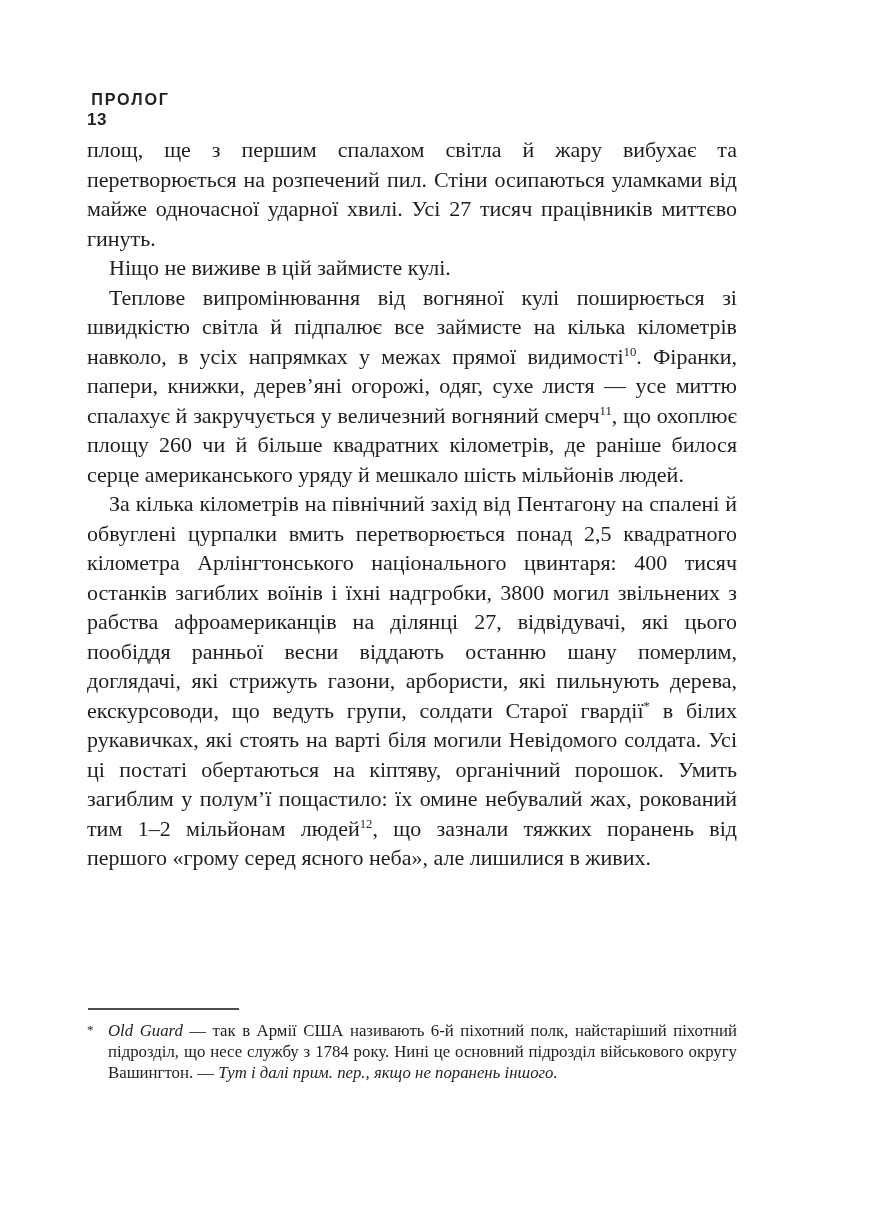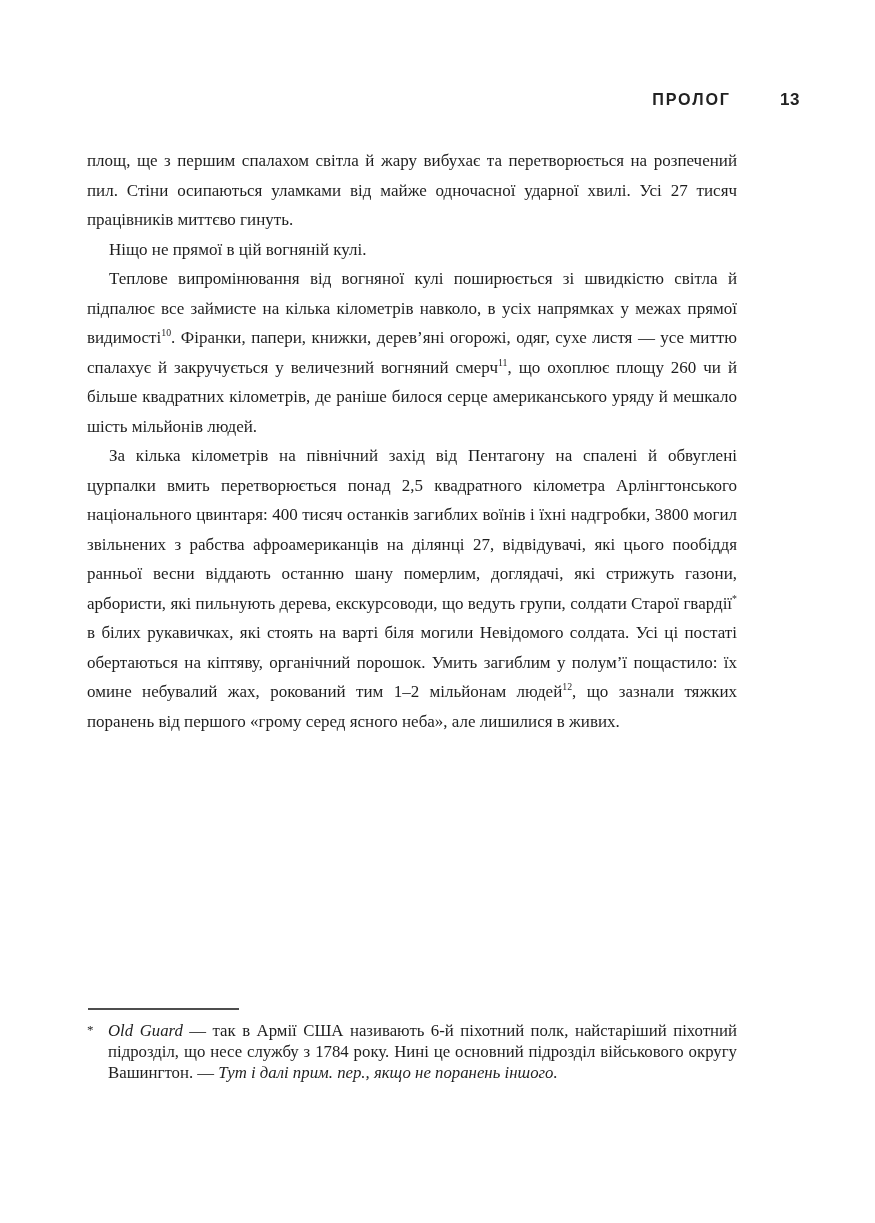--- a/index.html
+++ b/index.html
@@ -20,35 +20,36 @@
     left: 87px;
     right: 75px;
     top: 90px;
     display: flex;
     justify-content: flex-end;
     align-items: baseline;
     font-family: "Liberation Sans", sans-serif;
     font-weight: 700;
     font-size: 17px;
     color: #222222;
+    flex-direction: column;
   }
   .running-title {
     letter-spacing: 2px;
     margin-right: 49px;
     transform: scaleX(0.95);
     transform-origin: right;
   }
   .page-number { letter-spacing: 0.5px; }
   
   .body-text {
     position: absolute;
     left: 87px;
-    top: 146px;
+    top: 135px;
     width: 650px;
-    font-size: 17px;
+    font-size: 22px;
     line-height: 29.5px;
     text-align: justify;
     hyphens: auto;
   }
   .body-text p { margin: 0; }
   .body-text p.indent { text-indent: 22px; }
   sup {
     font-size: 58%;
     line-height: 0;
     vertical-align: super;
@@ -87,21 +88,21 @@
 
 <div class="page">
 
   <div class="page-header">
     <span class="running-title">ПРОЛОГ</span>
     <span class="page-number">13</span>
   </div>
 
   <div class="body-text" id="body-text">
       <p><span>площ, ще з першим спалахом світла й жару вибухає та перетворюється на розпечений пил. Стіни осипаються уламками від майже одночасної ударної хвилі. Усі 27 тисяч працівників миттєво гинуть.</span></p>
-      <p class="indent"><span>Ніщо не прямої в цій вогняній кулі.</span></p>
+      <p class="indent"><span>Ніщо не виживе в цій займисте кулі.</span></p>
       <p class="indent"><span>Теплове випромінювання від вогняної кулі поширюється зі швидкістю світла й підпалює все займисте на кілька кілометрів навколо, в усіх напрямках у межах прямої видимості</span><sup>10</sup><span>. Фіранки, папери, книжки, дерев’яні огорожі, одяг, сухе листя — усе миттю спалахує й закручується у величезний вогняний смерч</span><sup>11</sup><span>, що охоплює площу 260 чи й більше квадратних кілометрів, де раніше билося серце американського уряду й мешкало шість мільйонів людей.</span></p>
       <p class="indent"><span>За кілька кілометрів на північний захід від Пентагону на спалені й обвуглені цурпалки вмить перетворюється понад 2,5 квадратного кілометра Арлінгтонського національного цвинтаря: 400 тисяч останків загиблих воїнів і їхні надгробки, 3800 могил звільнених з рабства афроамериканців на ділянці 27, відвідувачі, які цього пообіддя ранньої весни віддають останню шану померлим, доглядачі, які стрижуть газони, арбористи, які пильнують дерева, екскурсоводи, що ведуть групи, солдати Старої гвардії</span><sup>*</sup><span> в білих рукавичках, які стоять на варті біля могили Невідомого солдата. Усі ці постаті обертаються на кіптяву, органічний порошок. Умить загиблим у полум’ї пощастило: їх омине небувалий жах, рокований тим 1–2 мільйонам людей</span><sup>12</sup><span>, що зазнали тяжких поранень від першого «грому серед ясного неба», але лишилися в живих.</span></p>
     </div>
 
   <div class="footnote-separator"></div>
 
   <div class="footnote">
     <span class="fn-marker">*</span>
     <span id="footnote-text"><i>Old Guard</i><span> — так в Армії США називають 6-й піхотний полк, найстаріший піхотний підрозділ, що несе службу з 1784 року. Нині це основний підрозділ військового округу Вашингтон. — </span><i>Тут і далі прим. пер., якщо не поранень іншого.</i></span>
   </div>

